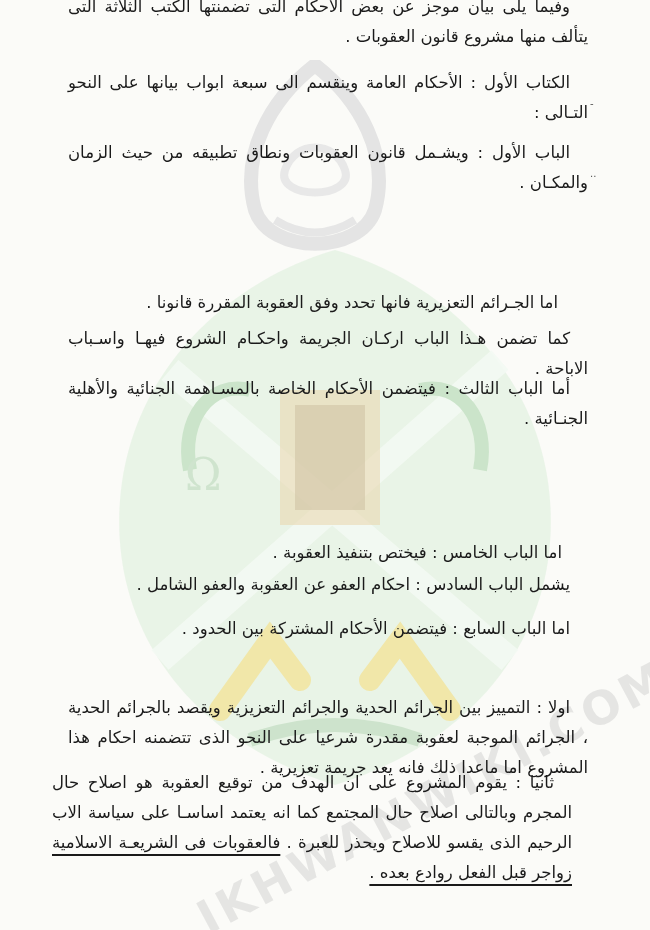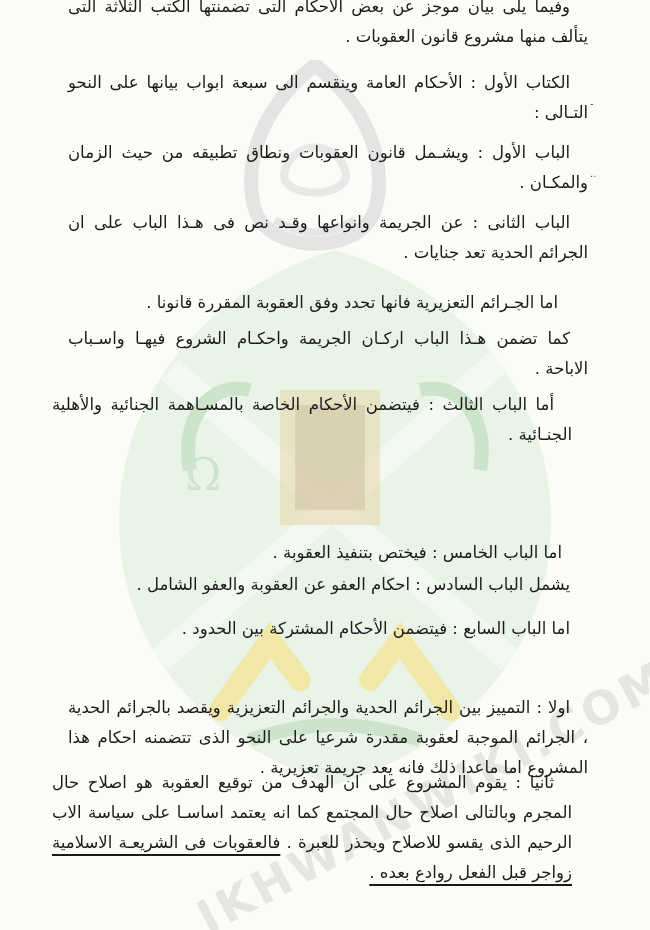--- a/index.html
+++ b/index.html
@@ -91,27 +91,26 @@
 
   <div class="margin-mark" style="top:98px;">-</div>
   <div class="margin-mark" style="top:168px;">..</div>
 
   <p class="para p-wide indent" style="top:-8px; margin:0;">وفيما يلى بيان موجز عن بعض الأحكام التى تضمنتها الكتب الثلاثة التى يتألف منها مشروع قانون العقوبات .</p>
 
   <p class="para p-wide indent" style="top:138px; margin:0;">الباب الأول : ويشـمل قانون العقوبات ونطاق تطبيقه من حيث الزمان والمكـان .</p>
 
   <p class="para p-wide indent" style="top:68px; margin:0;">الكتاب الأول : الأحكام العامة وينقسم الى سبعة ابواب بيانها على النحو التـالى :</p>
 
-  <p class="para p-wide indent" style="top:208px; margin:0;">الباب الثانى : عن الجريمة وانواعها وقـد نص فى هـذا الباب على ان الجرائم الحدية تعد جنايات .</p>
 
   <p class="para p-wide indent" style="top:276px; margin:12px;">اما الجـرائم التعزيرية فانها تحدد وفق العقوبة المقررة قانونا .</p>
 
   <p class="para p-wide indent" style="top:324px; margin:0;">كما تضمن هـذا الباب اركـان الجريمة واحكـام الشروع فيهـا واسـباب الاباحة .</p>
 
-  <p class="para p-wide indent" style="top:374px; margin:16px;">أما الباب الثالث : فيتضمن الأحكام الخاصة بالمسـاهمة الجنائية والأهلية الجنـائية .</p>
+  <p class="para p-wide indent" style="top:374px; margin:0;">أما الباب الثالث : فيتضمن الأحكام الخاصة بالمسـاهمة الجنائية والأهلية الجنـائية .</p>
 
 
   <p class="para p-wide indent" style="top:530px; margin:8px;">اما الباب الخامس : فيختص بتنفيذ العقوبة .</p>
 
   <p class="para p-wide indent" style="top:614px; margin:0;">اما الباب السابع : فيتضمن الأحكام المشتركة بين الحدود .</p>
 
   <p class="para p-wide indent" style="top:570px; margin:0;">يشمل الباب السادس : احكام العفو عن العقوبة والعفو الشامل .</p>
 
 
   <p class="para p-wide indent" style="top:693px; margin:0;">اولا : التمييز بين الجرائم الحدية والجرائم التعزيزية ويقصد بالجرائم الحدية ، الجرائم الموجبة لعقوبة مقدرة شرعيا على النحو الذى تتضمنه احكام هذا المشروع اما ماعدا ذلك فانه يعد جريمة تعزيرية .</p>

